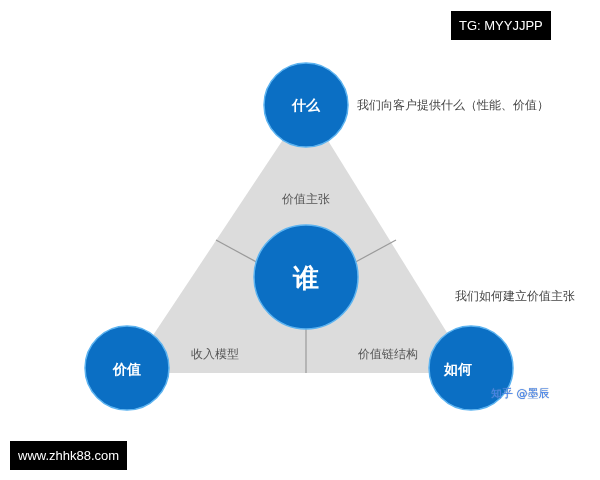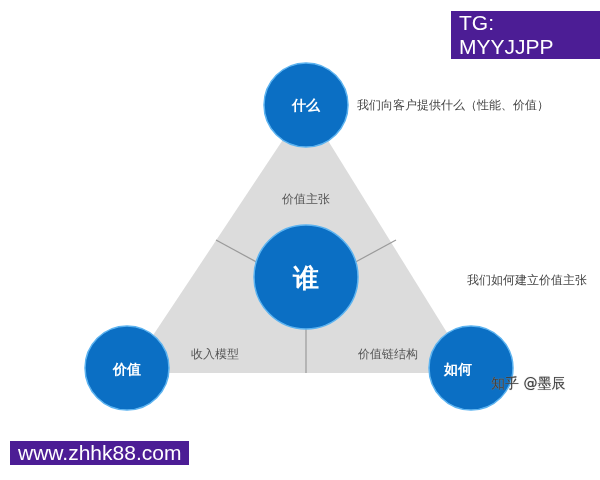--- a/index.html
+++ b/index.html
@@ -2,23 +2,23 @@
 <html><head>
 <meta charset="utf-8">
 <style>
   html, body { margin:0; padding:0; }
   body { width:600px; height:480px; background:#ffffff; position:relative; overflow:hidden;
          font-family:"DejaVu Sans", sans-serif; }
   .diagram { position:absolute; left:0; top:0; }
   .circle-label { fill:#ffffff; font-weight:bold; font-family:"DejaVu Sans", sans-serif; }
   .segment-label { fill:#555555; font-size:12px; font-family:"DejaVu Sans", sans-serif; }
   .desc { position:absolute; color:#444444; font-size:12px; line-height:17px; white-space:nowrap;text-align:right; }
-  .badge { position:absolute; background:#4c1d95; color:#ffffff; font-family:"Liberation Sans", sans-serif; font-size:21px; padding:0 8px; }
-  .zh-watermark { position:absolute; color:#404040; font-size:14px; white-space:nowrap;
-                  text-shadow: 0 0 1px #999; }
+  .badge { position:absolute; background:#000000; color:#ffffff; font-family:"Liberation Sans", sans-serif; font-size:13px; padding:7px 8px; }
+  .zh-watermark { position:absolute; color:#3b82f6; font-size:11px; white-space:nowrap;
+                  text-shadow: 0 0 1px #999; margin-top: 11px; }
 </style>
 </head>
 <body>
 
 <svg class="diagram" width="600" height="480" viewBox="0 0 600 480">
 
   <polygon points="306,105 128,373 472,373" fill="#dcdcdc"></polygon>
 
   <line x1="216" y1="240" x2="262" y2="265" stroke="#9a9a9a" stroke-width="1.2"></line>
   <line x1="396" y1="240" x2="350" y2="265" stroke="#9a9a9a" stroke-width="1.2"></line>
@@ -39,19 +39,19 @@
 
   <circle cx="471" cy="368" r="42" fill="#0b6fc4" stroke="#5cb3f0" stroke-width="1.5"></circle>
   <text class="circle-label" x="458" y="374" text-anchor="middle" font-size="14">如何</text>
 </svg>
 
 <div class="desc" style="left:357px; top:97px;">我们向客户提供什么（性能、价值）</div>
 
 <div class="desc" style="left:6px; top:293px;">
 </div>
 
-<div class="desc" style="left:455px; top:272px;margin-left:12px;">
+<div class="desc" style="left:455px; top:288px;">
   <div>我们如何建立价值主张</div>
 </div>
 
 <div class="badge" style="left:451px; top:11px;">TG: MYYJJPP</div>
 <div class="badge" style="left:10px; top:441px;">www.zhhk88.com</div>
 <div class="zh-watermark" style="left:491px; top:375px;">知乎 @墨辰</div>
 
 </body></html>

